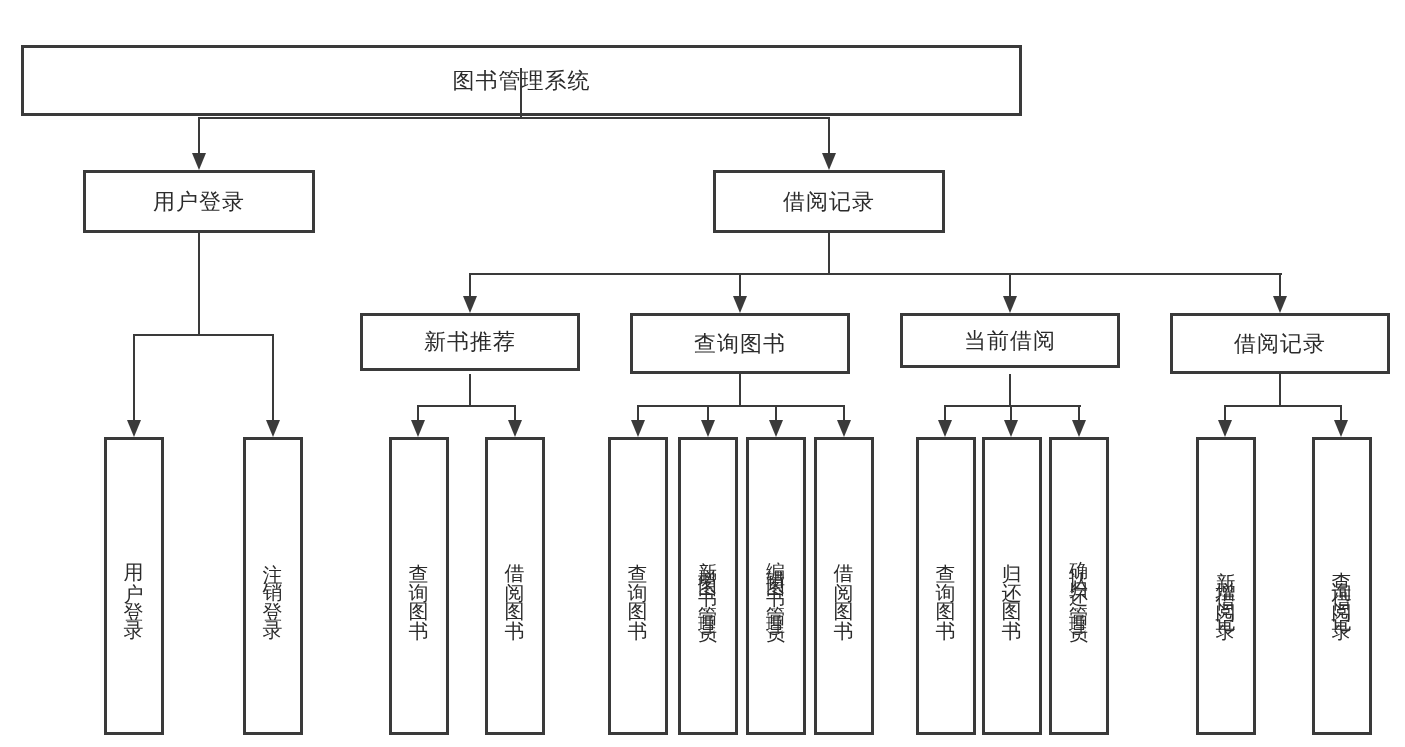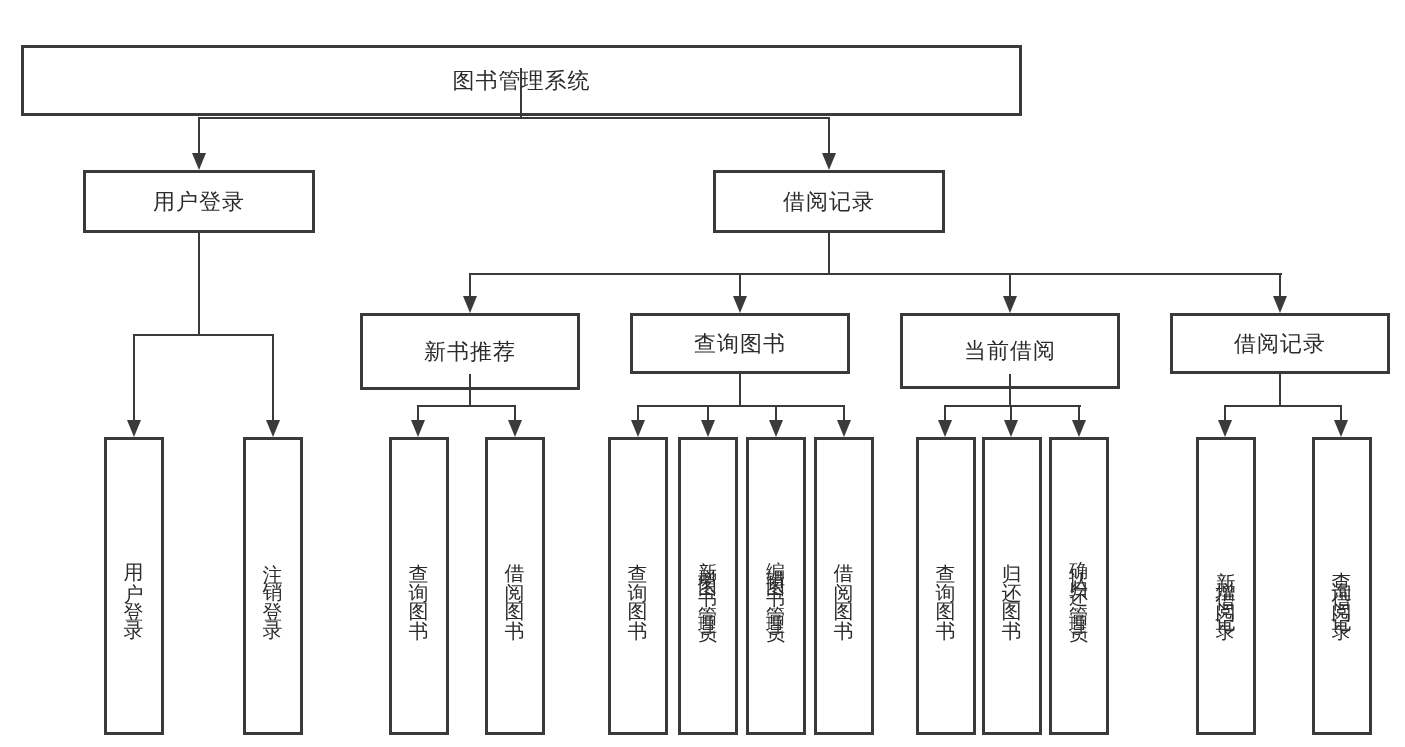--- a/index.html
+++ b/index.html
@@ -73,27 +73,27 @@
   <div class="hl" style="left:469px;top:273px;width:813px;"></div>
   <div class="vl" style="left:469px;top:273px;height:27px;"></div>
   <div class="arr" style="left:463px;top:296px;"></div>
   <div class="vl" style="left:739px;top:273px;height:27px;"></div>
   <div class="arr" style="left:733px;top:296px;"></div>
   <div class="vl" style="left:1009px;top:273px;height:27px;"></div>
   <div class="arr" style="left:1003px;top:296px;"></div>
   <div class="vl" style="left:1279px;top:273px;height:27px;"></div>
   <div class="arr" style="left:1273px;top:296px;"></div>
 
-  <div class="nbox" style="left:360px;top:313px;width:220px;height:77px;">
+  <div class="nbox" style="left:360px;top:313px;width:220px;height:58px;">
     <span>新书推荐</span>
   </div>
   <div class="nbox" style="left:630px;top:313px;width:220px;height:61px;">
     <span>查询图书</span>
   </div>
-  <div class="nbox" style="left:900px;top:313px;width:220px;height:76px;">
+  <div class="nbox" style="left:900px;top:313px;width:220px;height:55px;">
     <span>当前借阅</span>
   </div>
   <div class="nbox" style="left:1170px;top:313px;width:220px;height:61px;">
     <span>借阅记录</span>
   </div>
 
   <div class="vl" style="left:469px;top:374px;height:33px;"></div>
   <div class="hl" style="left:417px;top:405px;width:99px;"></div>
   <div class="vl" style="left:417px;top:405px;height:20px;"></div>
   <div class="arr" style="left:411px;top:420px;"></div>

